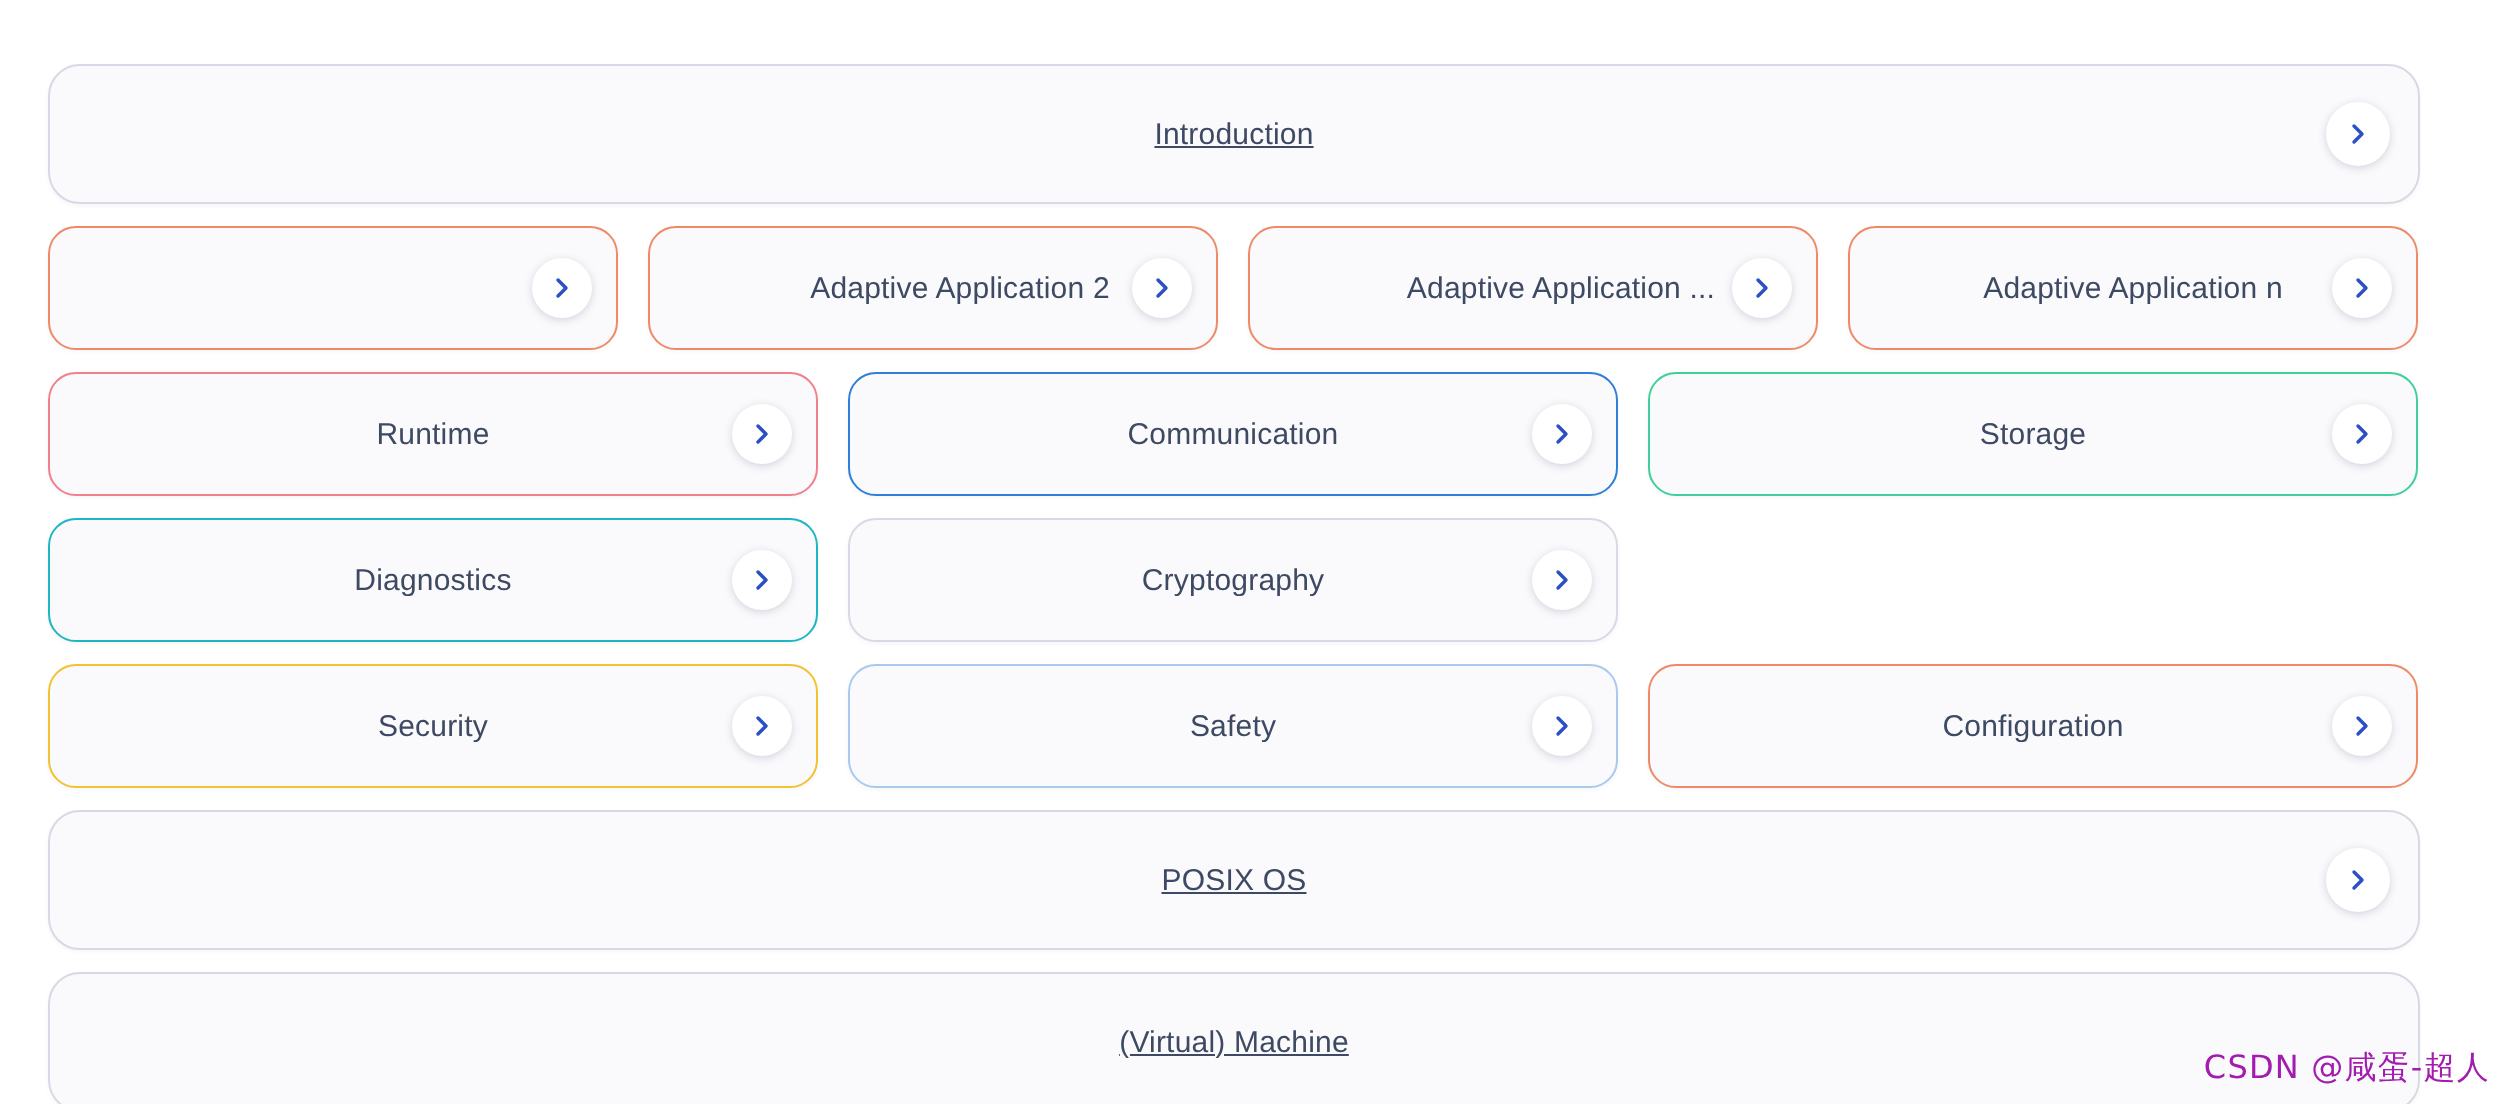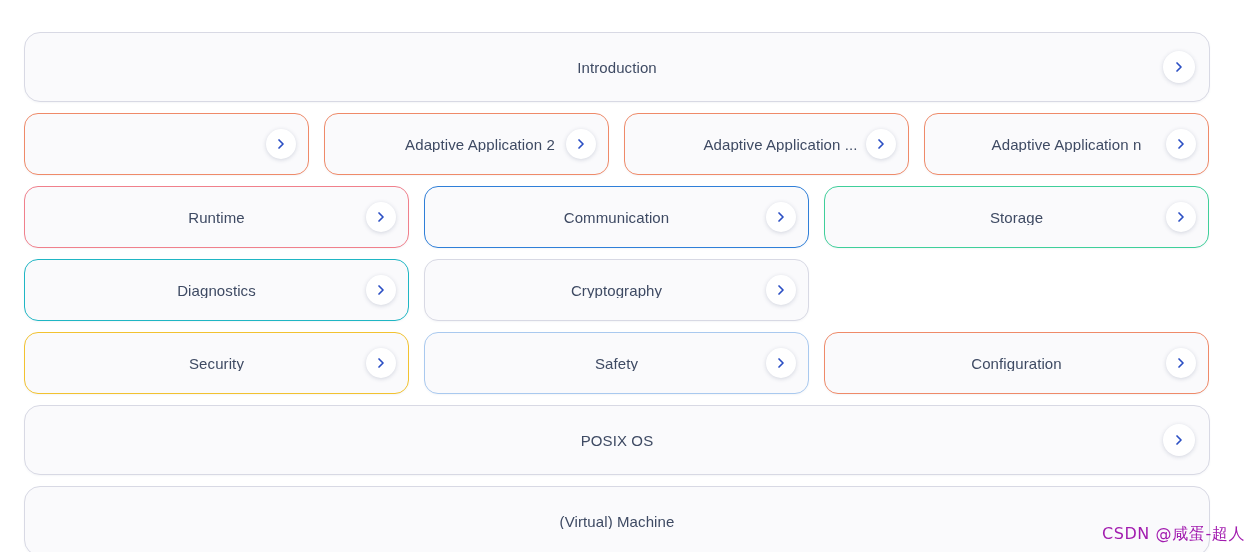--- a/index.html
+++ b/index.html
@@ -74,20 +74,21 @@
     line-height: 1;
     text-align: center;
     padding: 0 46px;
     white-space: nowrap;
     overflow: hidden;
     text-overflow: ellipsis;
   }
 
   .card.full .card-label {
     font-size: 15px;
+    text-decoration: underline;
   }
 
   .arrow-btn {
     position: absolute;
     right: 12px;
     top: 50%;
     transform: translateY(-50%);
     width: 30px;
     height: 30px;
     border-radius: 50%;

